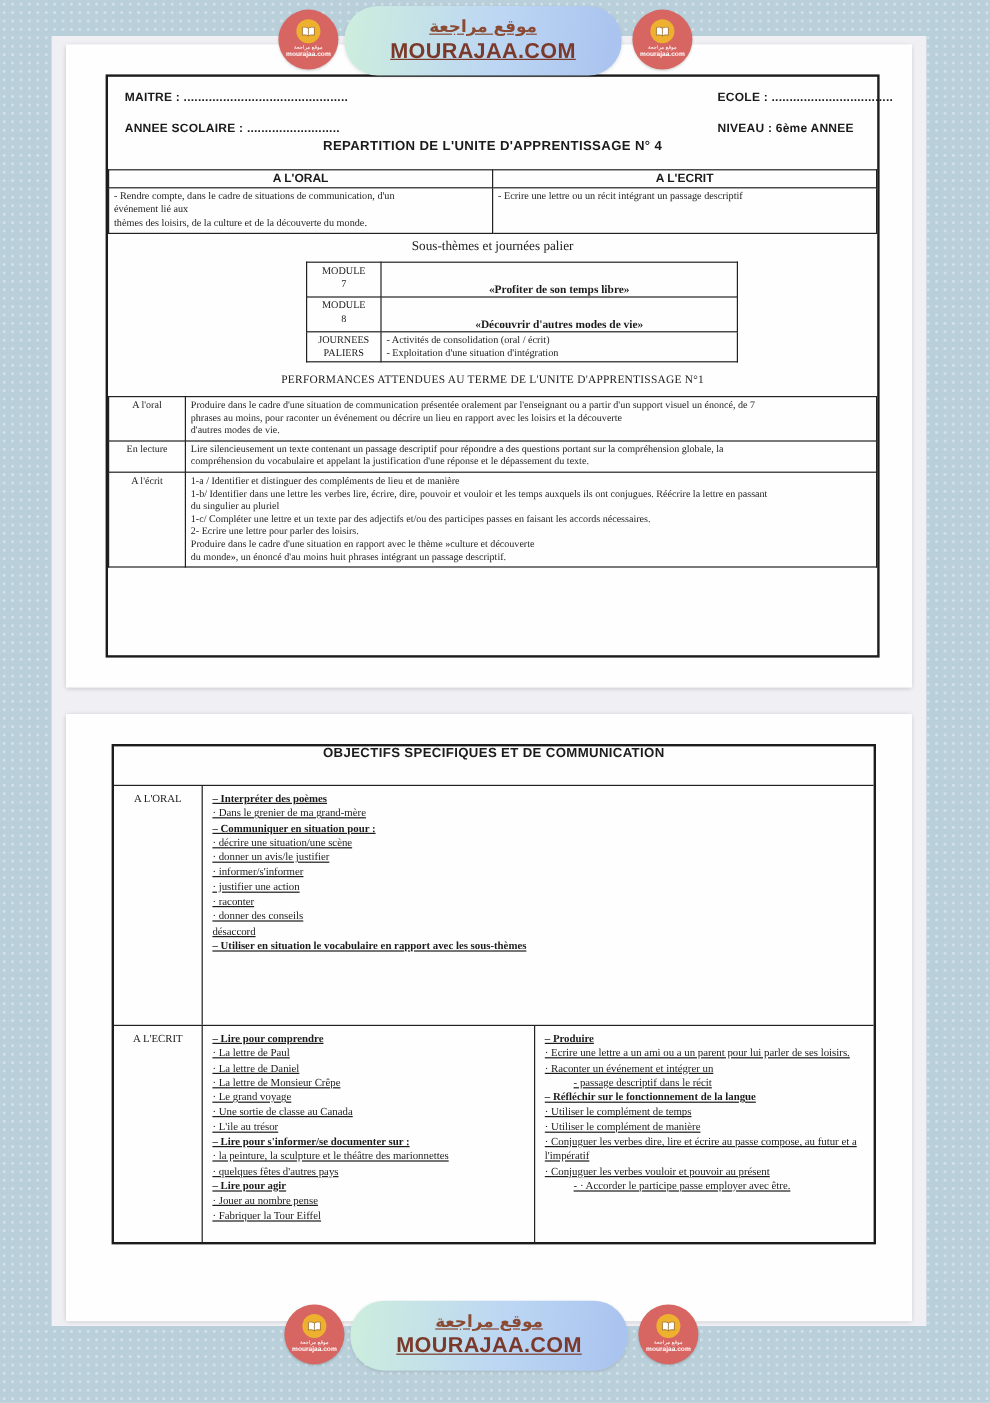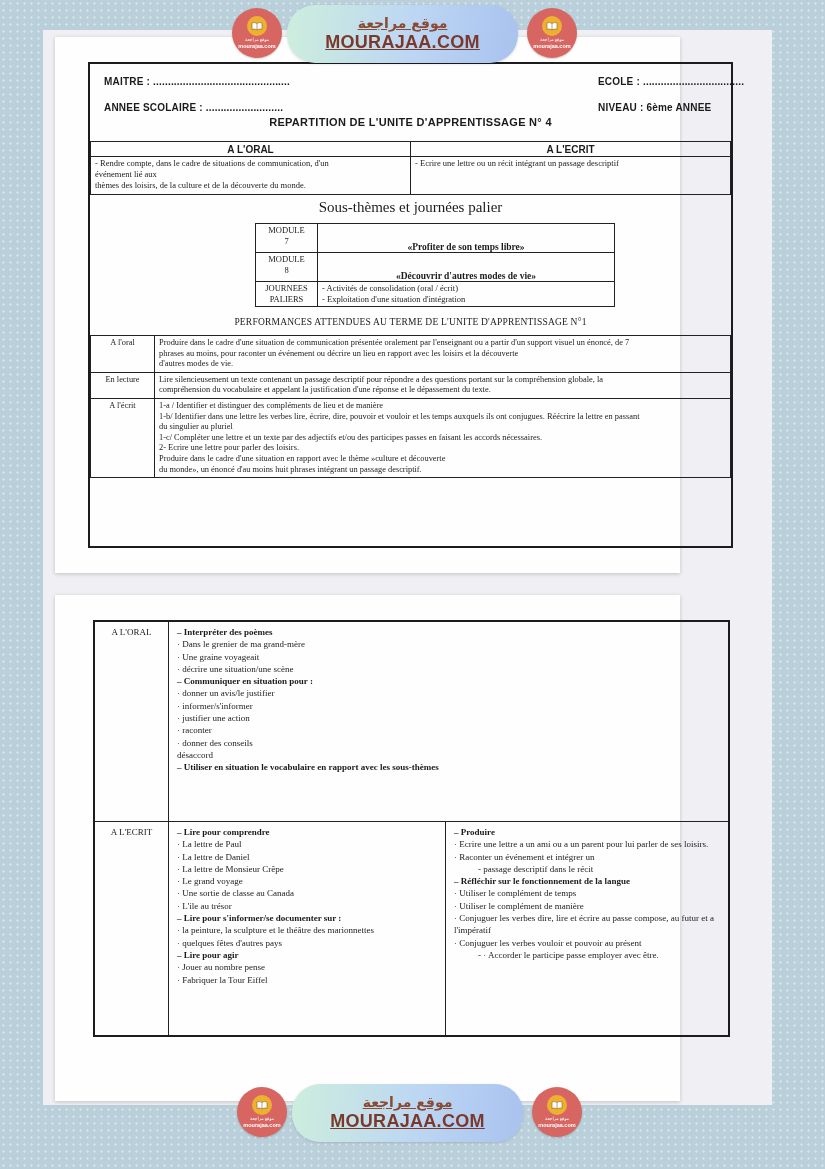--- a/index.html
+++ b/index.html
@@ -7,56 +7,56 @@
   body {
     position:relative;
     font-family:"Liberation Serif", serif;
     background-color:#b9cfda;
     background-image:radial-gradient(rgba(255,255,255,.38) 1px, transparent 1.3px);
     background-size:7px 7px;
     overflow:hidden;
     color:#1b1b1b;
   }
   .sheet { position:absolute; left:43px; top:30px; width:729px; height:1075px; background:#f0eff3; }
-  .page { position:absolute; left:55px; width:625px; background:#fefefe; box-shadow:0 1px 4px rgba(0,0,0,.20); }
+  .page { position:absolute; left:55px; width:705px; background:#fefefe; box-shadow:0 1px 4px rgba(0,0,0,.20); }
   #page1 { top:37px; height:536px; }
   #page2 { top:595px; height:506px; }
 
   
   .box1 { position:absolute; left:33px; top:25px; width:645px; height:486px; border:2px solid #1c1c1c; }
   .info-row { position:relative; height:14px; margin:12px 10px 0; }
   .info-row span { position:absolute; font:bold 10px "Liberation Sans", sans-serif; letter-spacing:.2px; white-space:nowrap; }
   .info-left { left:4px; }
   .info-right { left:498px; }
   .p1-title { text-align:center; font:bold 11px "Liberation Sans", sans-serif; letter-spacing:.3px; }
   table { border-collapse:collapse; }
   .t1 { margin-top:13px; width:100%; table-layout:fixed; }
   .t1 th, .t1 td { border:1.3px solid #222; }
   .t1 th { height:15px; font:bold 10px "Liberation Sans", sans-serif; text-align:center; }
   .t1 td { height:38px; vertical-align:top; font-size:8.5px; line-height:10.8px; padding:1px 4px; white-space:pre-line; }
-  .caption { margin-top:4px; text-align:center; font-size:15px; }
+  .caption { margin-top:4px; text-align:center; font-size:11px; }
   .t2 { margin:7px 0 0 165px; width:360px; table-layout:fixed; }
   .t2 td { border:1.3px solid #222; vertical-align:top; }
   .t2 .lab { width:62px; text-align:center; font-size:8.5px; line-height:11px; white-space:pre-line; padding-top:1px; }
   .t2 .valb { text-align:center; font:bold 9.5px "Liberation Serif", serif; padding-top:18px; }
   .t2 .val { font-size:8.5px; line-height:11px; white-space:pre-line; padding:1px 2px 1px 4px; }
   .perf-title { margin-top:10px; text-align:center; font-size:9.5px; letter-spacing:.2px; }
   .t3 { margin-top:8px; width:100%; table-layout:fixed; }
   .t3 td { border:1.3px solid #222; vertical-align:top; font-size:8.4px; line-height:10.6px; }
   .t3 .lab { width:64px; text-align:center; padding-top:2px; }
   .t3 .txt { padding:2px 4px; white-space:pre-line; }
 
   
   .box2 { position:absolute; left:38px; top:25px; width:637px; height:417px; border:2px solid #1c1c1c; display:flex; flex-direction:column; }
   .p2-title { height:33px; line-height:33px; text-align:center; font:bold 11px "Liberation Sans", sans-serif; letter-spacing:.3px; border-bottom:1.6px solid #222; }
   .p2-row { display:flex; }
   .p2-row.r1 { height:199px; }
   .p2-row.r2 { flex:1; border-top:1.6px solid #222; }
   .p2-lab { width:74px; border-right:1.6px solid #222; text-align:center; font-size:9px; padding-top:5px; }
-  .p2-cell { padding:4px 8px 2px; overflow:hidden; }
+  .p2-cell { padding:4px 8px 2px; overflow:hidden;text-decoration:underline; }
   .p2-row.r1 .p2-cell { flex:1; }
   .cell-left { width:277px; border-right:1.6px solid #222; }
   .cell-right { flex:1; }
   .li { font-size:9px; line-height:12.3px; white-space:nowrap; }
   .li.b { font-weight:bold; }
   .li.ind { padding-left:24px; }
   .li.wrap { white-space:normal; }
 
   
   .banner { position:absolute; width:345px; height:62px; z-index:5; }
@@ -157,29 +157,29 @@
 Produire dans le cadre d'une situation en rapport avec le thème »culture et découverte
 du monde», un énoncé d'au moins huit phrases intégrant un passage descriptif.</td>
       </tr>
     </tbody>
       </table>
   </div>
 </div>
 
 <div class="page" id="page2">
   <div class="box2">
+    <div class="p2-title">OBJECTIFS SPECIFIQUES ET DE COMMUNICATION</div>
 
     <div class="p2-row r1">
       <div class="p2-lab">A L'ORAL</div>
       <div class="p2-cell">
           <div class="li b">– Interpréter des poèmes</div>
           <div class="li">· Dans le grenier de ma grand-mère</div>
-          <div class="li">· Une graine voyageait</div>
+          <div class="li b">– Communiquer en situation pour :</div>
           <div class="li">· décrire une situation/une scène</div>
-          <div class="li b">– Communiquer en situation pour :</div>
           <div class="li">· donner un avis/le justifier</div>
           <div class="li">· informer/s'informer</div>
           <div class="li">· justifier une action</div>
           <div class="li">· raconter</div>
           <div class="li">· donner des conseils</div>
           <div class="li">désaccord</div>
           <div class="li b">– Utiliser en situation le vocabulaire en rapport avec les sous-thèmes</div>
         </div>
     </div>
 

